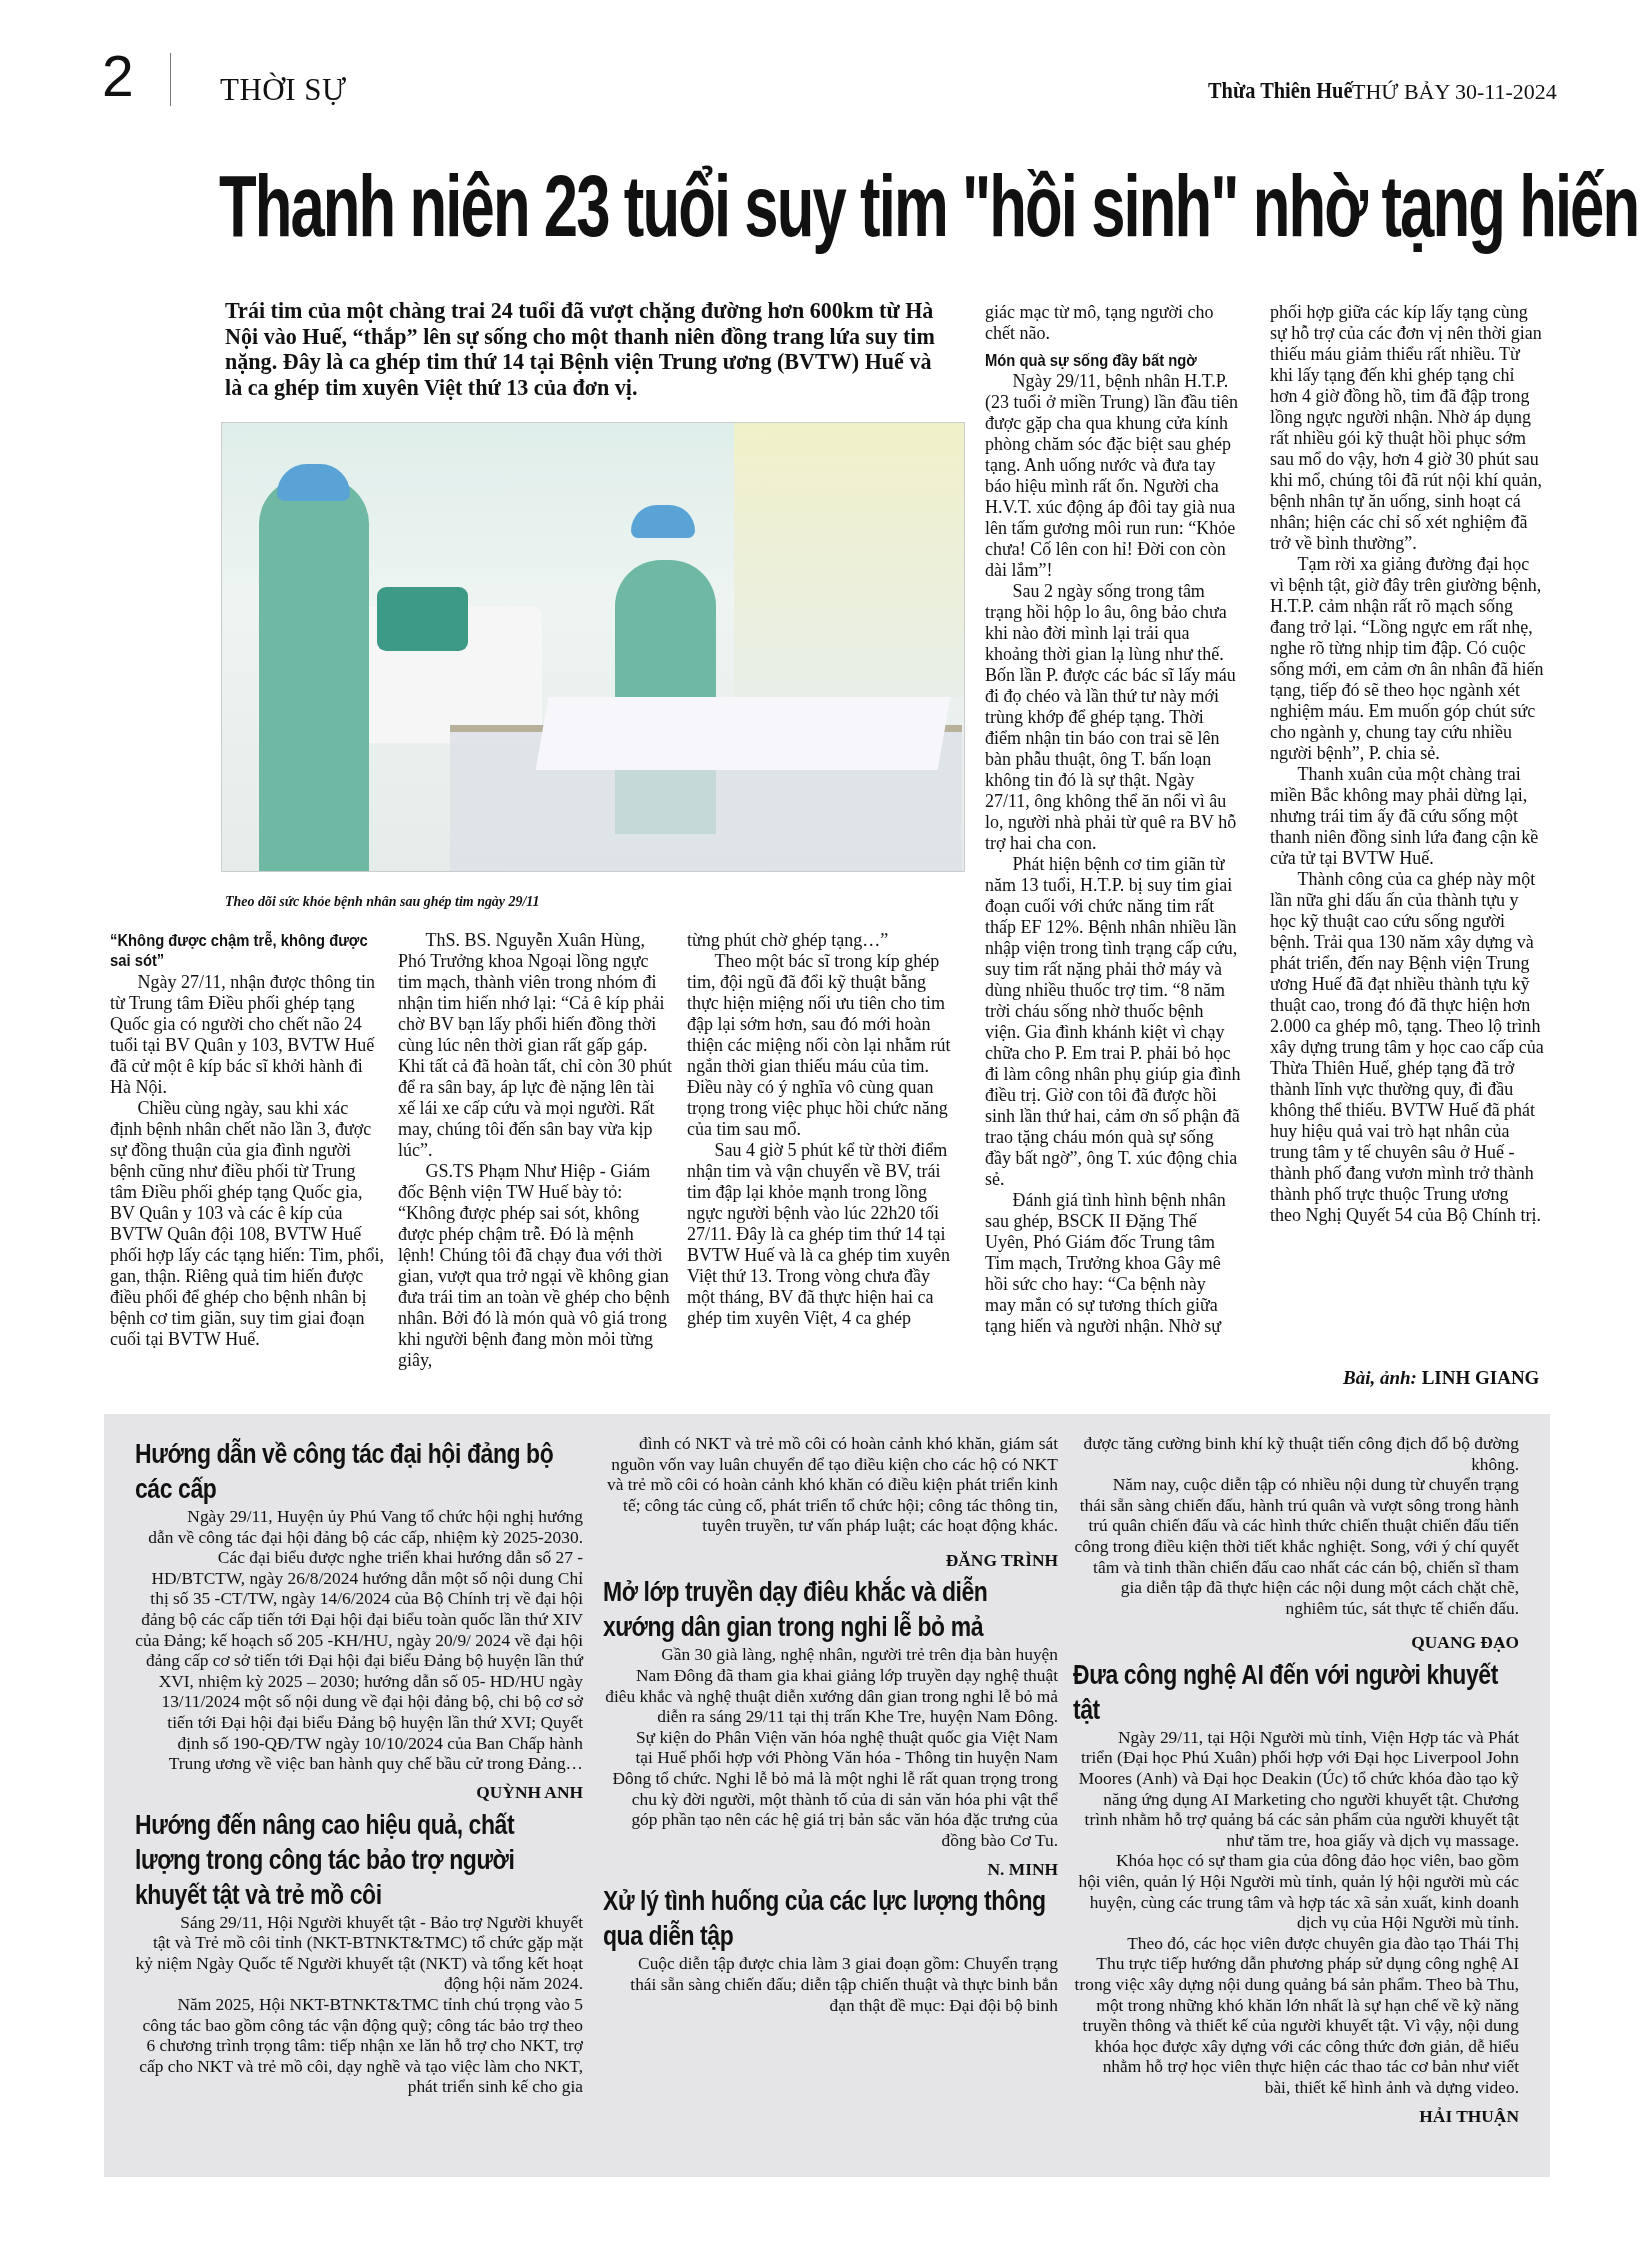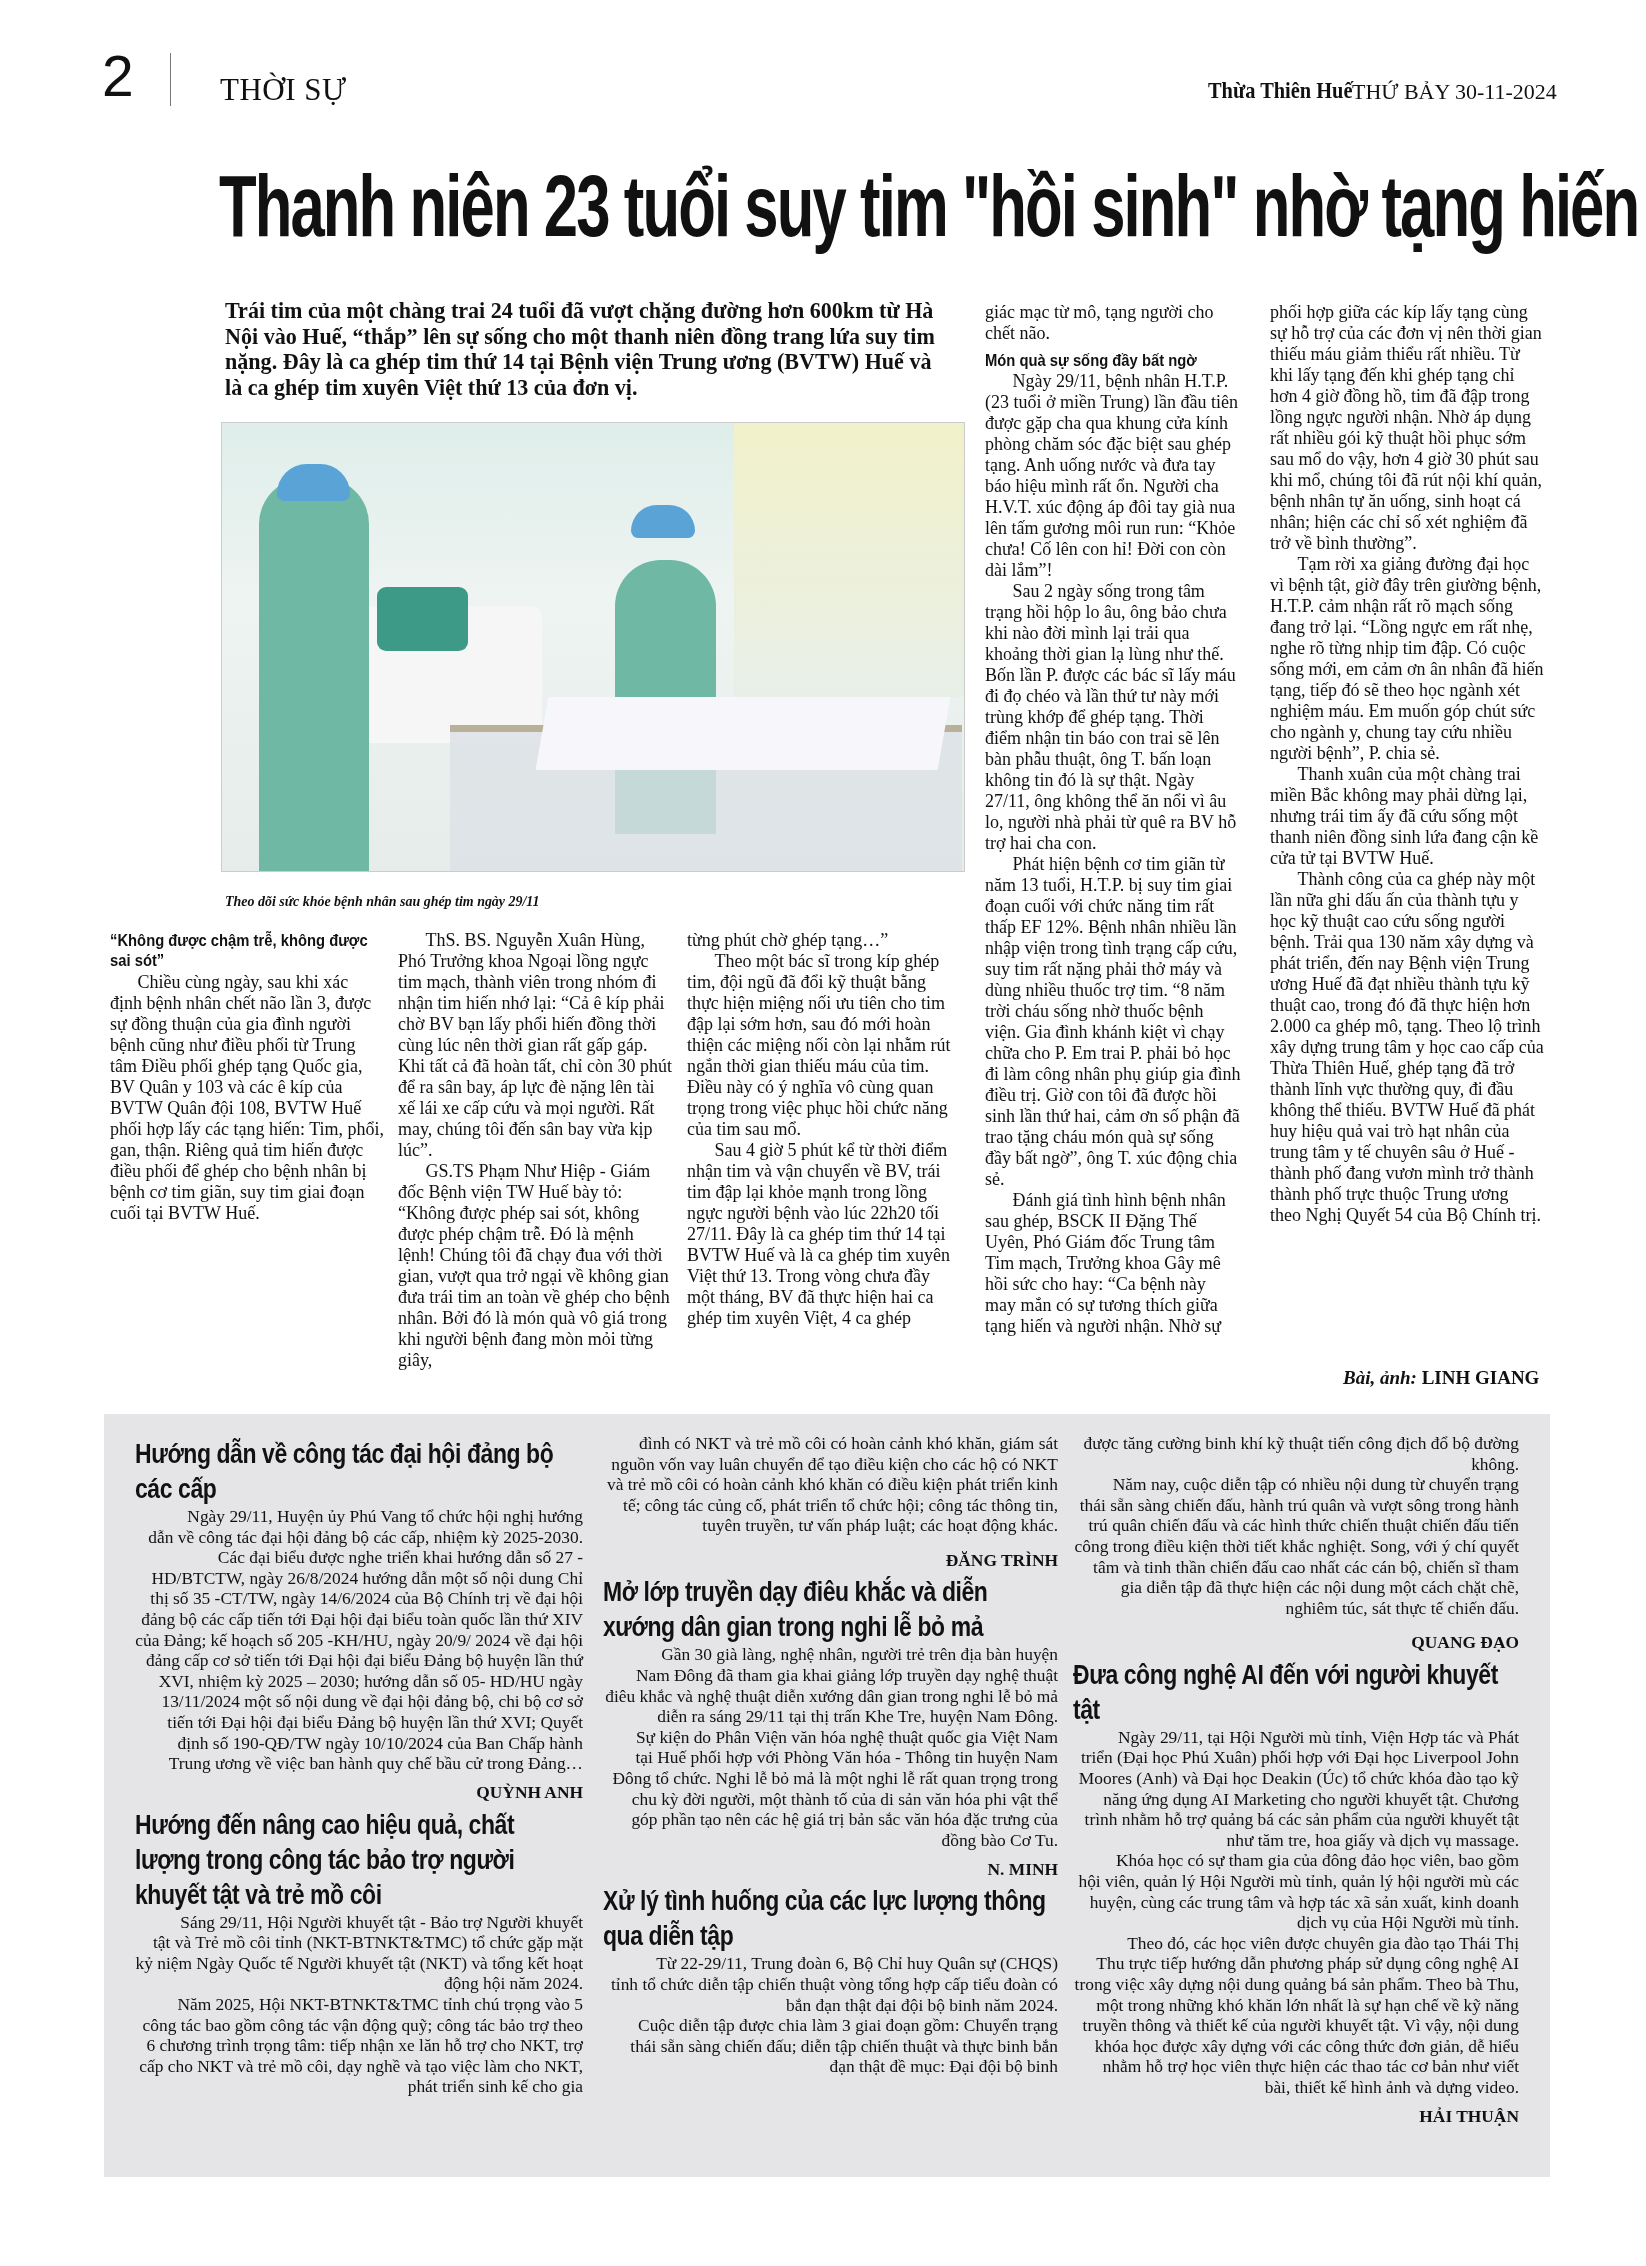--- a/index.html
+++ b/index.html
@@ -69,20 +69,21 @@
   <div class="cap1"></div>
   <div class="doc2"></div>
   <div class="cap2"></div>
   <div class="table"></div>
   <div class="papers"></div>
 </div>
 <div class="abs caption">Theo dõi sức khỏe bệnh nhân sau ghép tim ngày 29/11</div>
 
 <div class="abs col c1">
   <div class="sub">“Không được chậm trễ, không được sai sót”</div>
+  <p>Ngày 27/11, nhận được thông tin từ Trung tâm Điều phối ghép tạng Quốc gia có người cho chết não 24 tuổi tại BV Quân y 103, BVTW Huế đã cử một ê kíp bác sĩ khởi hành đi Hà Nội.</p>
   <p>Chiều cùng ngày, sau khi xác định bệnh nhân chết não lần 3, được sự đồng thuận của gia đình người bệnh cũng như điều phối từ Trung tâm Điều phối ghép tạng Quốc gia, BV Quân y 103 và các ê kíp của BVTW Quân đội 108, BVTW Huế phối hợp lấy các tạng hiến: Tim, phổi, gan, thận. Riêng quả tim hiến được điều phối để ghép cho bệnh nhân bị bệnh cơ tim giãn, suy tim giai đoạn cuối tại BVTW Huế.</p>
 </div>
 <div class="abs col c2">
   <p>ThS. BS. Nguyễn Xuân Hùng, Phó Trưởng khoa Ngoại lồng ngực tim mạch, thành viên trong nhóm đi nhận tim hiến nhớ lại: “Cả ê kíp phải chờ BV bạn lấy phổi hiến đồng thời cùng lúc nên thời gian rất gấp gáp. Khi tất cả đã hoàn tất, chỉ còn 30 phút để ra sân bay, áp lực đè nặng lên tài xế lái xe cấp cứu và mọi người. Rất may, chúng tôi đến sân bay vừa kịp lúc”.</p>
   <p>GS.TS Phạm Như Hiệp - Giám đốc Bệnh viện TW Huế bày tỏ: “Không được phép sai sót, không được phép chậm trễ. Đó là mệnh lệnh! Chúng tôi đã chạy đua với thời gian, vượt qua trở ngại về không gian đưa trái tim an toàn về ghép cho bệnh nhân. Bởi đó là món quà vô giá trong khi người bệnh đang mòn mỏi từng giây,</p>
 </div>
 <div class="abs col c3">
   <p style="text-indent:0">từng phút chờ ghép tạng…”</p>
   <p>Theo một bác sĩ trong kíp ghép tim, đội ngũ đã đổi kỹ thuật bằng thực hiện miệng nối ưu tiên cho tim đập lại sớm hơn, sau đó mới hoàn thiện các miệng nối còn lại nhằm rút ngắn thời gian thiếu máu của tim. Điều này có ý nghĩa vô cùng quan trọng trong việc phục hồi chức năng của tim sau mổ.</p>
   <p>Sau 4 giờ 5 phút kể từ thời điểm nhận tim và vận chuyển về BV, trái tim đập lại khỏe mạnh trong lồng ngực người bệnh vào lúc 22h20 tối 27/11. Đây là ca ghép tim thứ 14 tại BVTW Huế và là ca ghép tim xuyên Việt thứ 13. Trong vòng chưa đầy một tháng, BV đã thực hiện hai ca ghép tim xuyên Việt, 4 ca ghép</p>
@@ -119,21 +120,20 @@
 </div>
 
 <div class="abs gcol g2">
   <p style="text-indent:0">đình có NKT và trẻ mồ côi có hoàn cảnh khó khăn, giám sát nguồn vốn vay luân chuyển để tạo điều kiện cho các hộ có NKT và trẻ mồ côi có hoàn cảnh khó khăn có điều kiện phát triển kinh tế; công tác củng cố, phát triển tổ chức hội; công tác thông tin, tuyên truyền, tư vấn pháp luật; các hoạt động khác.</p>
   <div class="by" style="margin-top:12.8px">ĐĂNG TRÌNH</div>
   <h2>Mở lớp truyền dạy điêu khắc và diễn xướng dân gian trong nghi lễ bỏ mả</h2>
   <p>Gần 30 già làng, nghệ nhân, người trẻ trên địa bàn huyện Nam Đông đã tham gia khai giảng lớp truyền dạy nghệ thuật điêu khắc và nghệ thuật diễn xướng dân gian trong nghi lễ bỏ mả diễn ra sáng 29/11 tại thị trấn Khe Tre, huyện Nam Đông.</p>
   <p>Sự kiện do Phân Viện văn hóa nghệ thuật quốc gia Việt Nam tại Huế phối hợp với Phòng Văn hóa - Thông tin huyện Nam Đông tổ chức. Nghi lễ bỏ mả là một nghi lễ rất quan trọng trong chu kỳ đời người, một thành tố của di sản văn hóa phi vật thể góp phần tạo nên các hệ giá trị bản sắc văn hóa đặc trưng của đồng bào Cơ Tu.</p>
   <div class="by">N. MINH</div>
   <h2>Xử lý tình huống của các lực lượng thông qua diễn tập</h2>
-  <p>Từ 22-29/11, Trung đoàn 6, Bộ Chỉ huy Quân sự (CHQS) tỉnh tổ chức diễn tập chiến thuật vòng tổng hợp cấp tiểu đoàn có bắn đạn thật đại đội bộ binh năm 2024.</p>
   <p>Cuộc diễn tập được chia làm 3 giai đoạn gồm: Chuyển trạng thái sẵn sàng chiến đấu; diễn tập chiến thuật và thực binh bắn đạn thật đề mục: Đại đội bộ binh</p>
 </div>
 
 <div class="abs gcol g3">
   <p style="text-indent:0">được tăng cường binh khí kỹ thuật tiến công địch đổ bộ đường không.</p>
   <p>Năm nay, cuộc diễn tập có nhiều nội dung từ chuyển trạng thái sẵn sàng chiến đấu, hành trú quân và vượt sông trong hành trú quân chiến đấu và các hình thức chiến thuật chiến đấu tiến công trong điều kiện thời tiết khắc nghiệt. Song, với ý chí quyết tâm và tinh thần chiến đấu cao nhất các cán bộ, chiến sĩ tham gia diễn tập đã thực hiện các nội dung một cách chặt chẽ, nghiêm túc, sát thực tế chiến đấu.</p>
   <div class="by" style="margin-top:12.8px">QUANG ĐẠO</div>
   <h2>Đưa công nghệ AI đến với người khuyết tật</h2>
   <p>Ngày 29/11, tại Hội Người mù tỉnh, Viện Hợp tác và Phát triển (Đại học Phú Xuân) phối hợp với Đại học Liverpool John Moores (Anh) và Đại học Deakin (Úc) tổ chức khóa đào tạo kỹ năng ứng dụng AI Marketing cho người khuyết tật. Chương trình nhằm hỗ trợ quảng bá các sản phẩm của người khuyết tật như tăm tre, hoa giấy và dịch vụ massage.</p>
   <p>Khóa học có sự tham gia của đông đảo học viên, bao gồm hội viên, quản lý Hội Người mù tỉnh, quản lý hội người mù các huyện, cùng các trung tâm và hợp tác xã sản xuất, kinh doanh dịch vụ của Hội Người mù tỉnh.</p>

